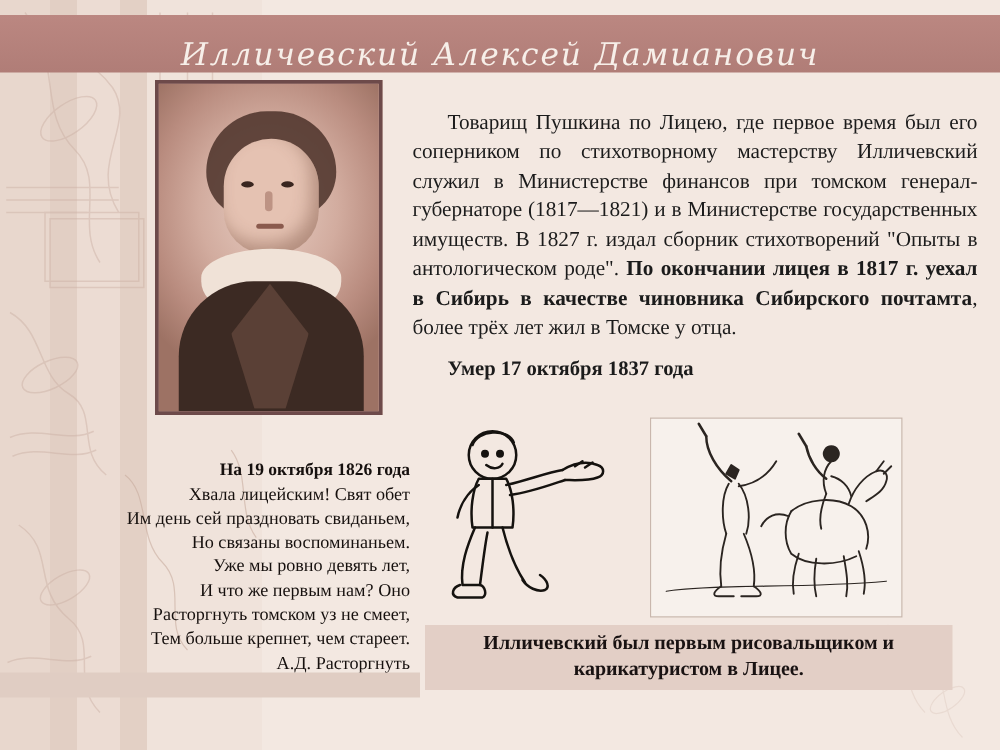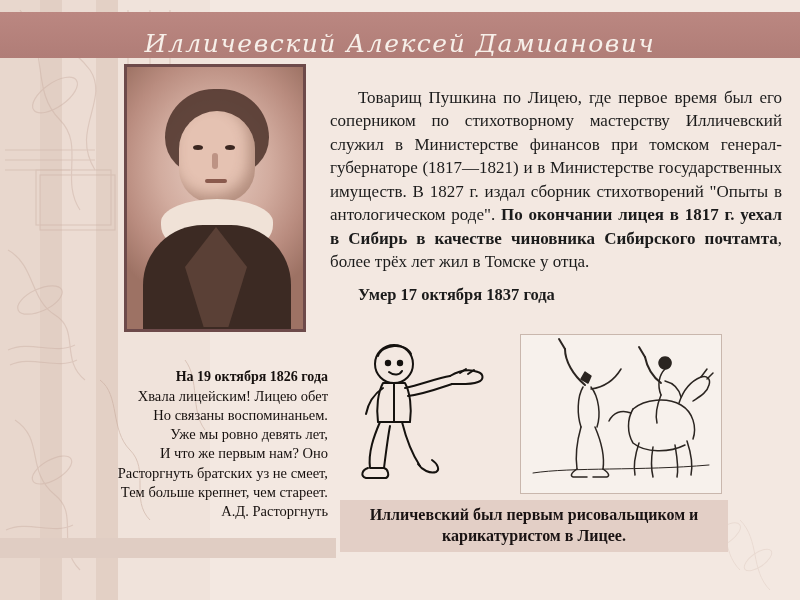--- a/index.html
+++ b/index.html
@@ -212,21 +212,21 @@
     height: 158px;
     background: #f6efe9;
     border: 1px solid #c9b7ad;
   }
 
   
   .caption-bar {
     position: absolute;
     left: 340px;
     top: 500px;
-    width: 388px;
+    width: 422px;
     height: 52px;
     background: #e3cfc6;
     display: flex;
     align-items: center;
     justify-content: center;
     text-align: center;
   }
   .caption-text {
     font-weight: bold;
     font-size: 16px;
@@ -303,25 +303,26 @@
   <div class="body-text">
     <span class="indent">
       <span>Товарищ Пушкина по Лицею, где первое время был его соперником по стихотворному мастерству Илличевский служил в Министерстве финансов при томском генерал-губернаторе (1817—1821) и в Министерстве государственных имуществ. В 1827 г. издал сборник стихотворений "Опыты в антологическом роде". </span><span class="bold">По окончании лицея в 1817 г. уехал в Сибирь в качестве чиновника Сибирского почтамта</span><span>, более трёх лет жил в Томске у отца.</span>
     </span>
   </div>
 
   <div class="died">Умер 17 октября 1837 года</div>
 
   <div class="poem">
     <div class="poem-title">На 19 октября 1826 года</div>
-    <div>Хвала лицейским! Лицею обет</div>
+    <div>Хвала лицейским! Свят обет</div>
+    <div>Им день сей праздновать свиданьем,</div>
     <div>Но связаны воспоминаньем.</div>
     <div>Уже мы ровно девять лет,</div>
     <div>И что же первым нам? Оно</div>
-    <div>Расторгнуть братских уз не смеет,</div>
+    <div>Расторгнуть томском уз не смеет,</div>
     <div>Тем больше крепнет, чем стареет.</div>
     <div class="sign">А.Д. Расторгнуть</div>
   </div>
 
   <svg class="drawing-boy" viewBox="0 0 150 160">
     <g fill="none" stroke="#15120f" stroke-width="2" stroke-linecap="round" stroke-linejoin="round">
 
       <circle cx="44" cy="28" r="19"></circle>
       <path d="M28,20 C32,8 56,6 61,18"></path>
       <circle cx="38" cy="27" r="2.2" fill="#15120f"></circle>

